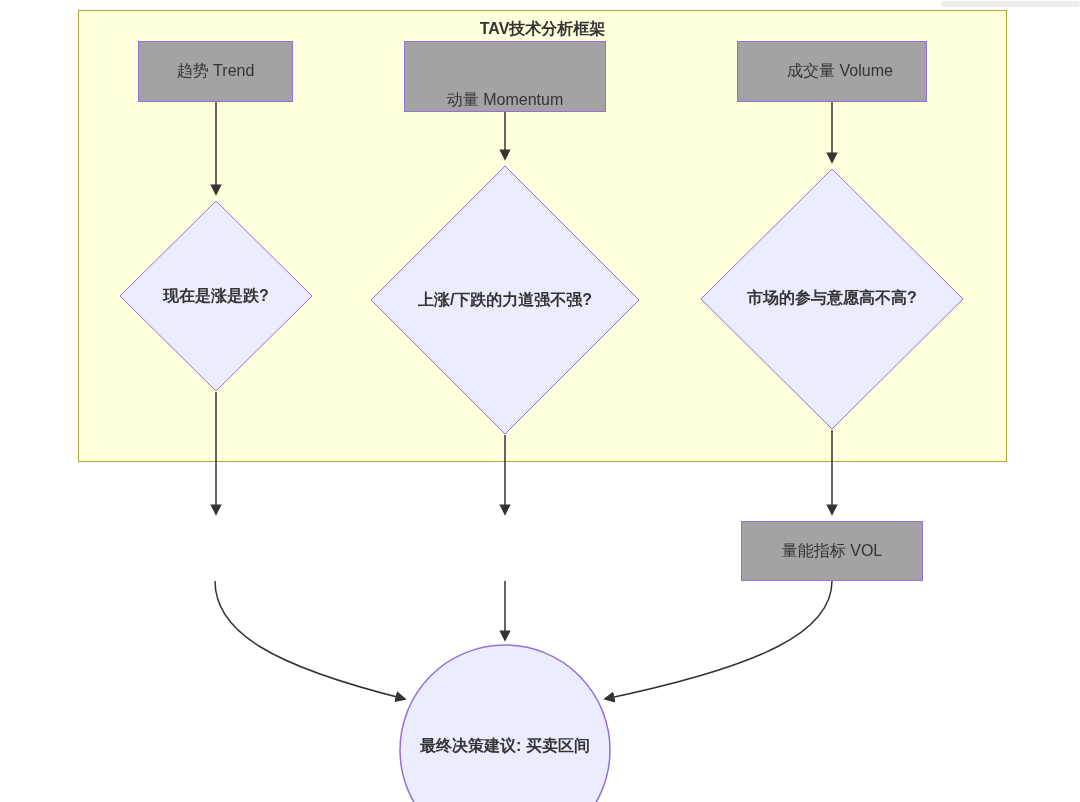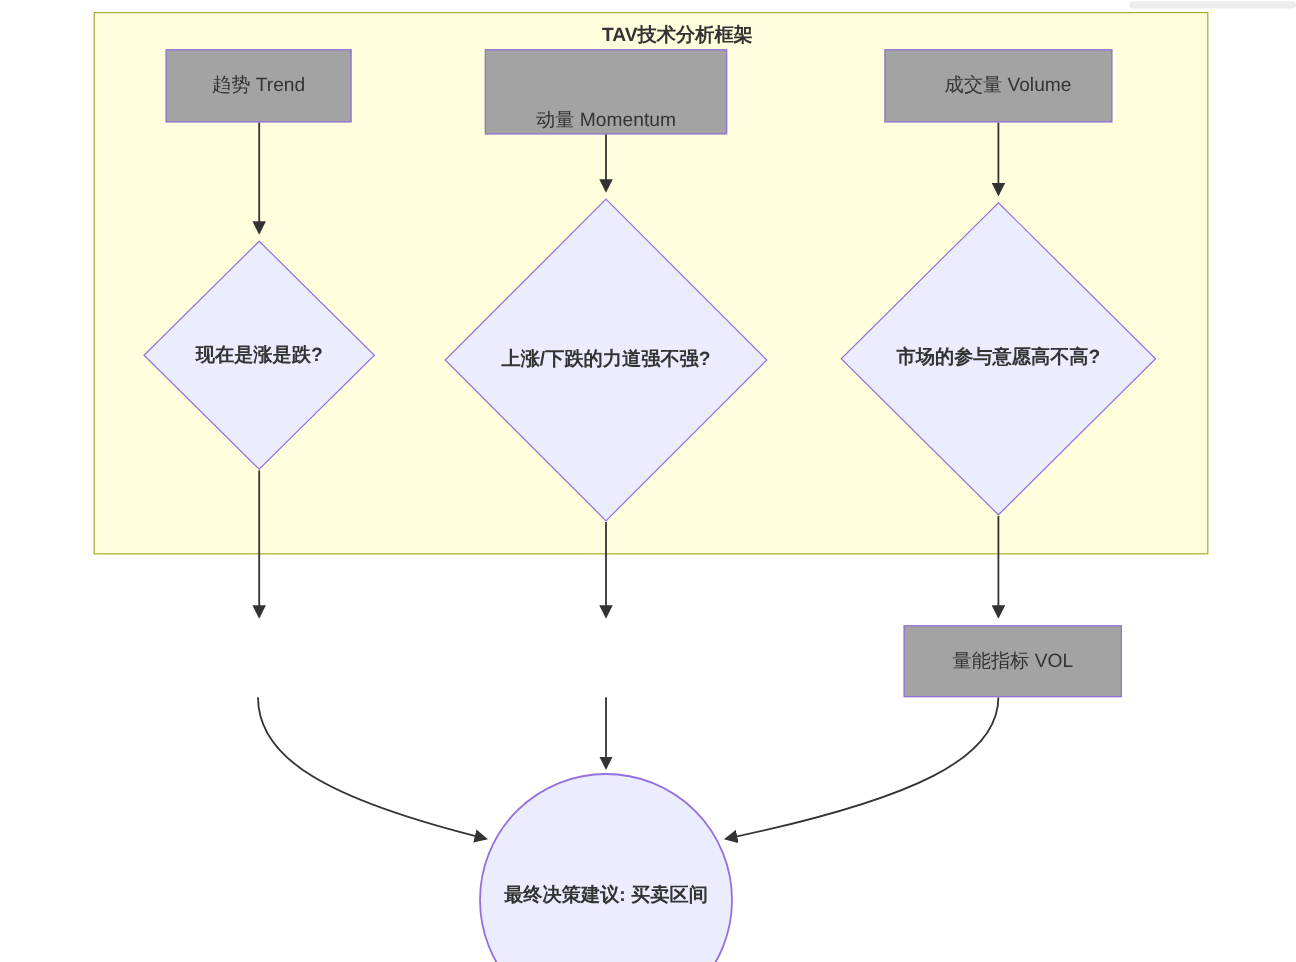--- a/index.html
+++ b/index.html
@@ -15,36 +15,36 @@
     position:absolute;left:941px;top:1px;width:139px;height:6px;
     background:#ececec;border-radius:4px;
   }
   .subgraph{
     position:absolute;left:78px;top:10px;width:929px;height:452px;
     background:#ffffde;border:1px solid #aaaa33;
     box-sizing:border-box;
   }
   .subgraph-title{
     position:absolute;left:0;top:8px;width:100%;
-    text-align:center;font-size:16px;font-weight:bold;color:#333333;margin-left:22px;
+    text-align:center;font-size:16px;font-weight:bold;color:#333333;
   }
   .edges{position:absolute;left:0;top:0;width:1080px;height:802px;}
   .node{
     position:absolute;
     background:#a3a3a3;border:1px solid #9370db;
     box-sizing:border-box;
     display:flex;align-items:center;justify-content:center;
     font-size:16px;color:#333333;
   }
   .node-trend{left:138px;top:41px;width:155px;height:61px;}
   .node-momentum{left:404px;top:41px;width:202px;height:71px;align-items:flex-end;}
   .node-volume{left:737px;top:41px;width:190px;height:61px;padding-left:16px;}
   .node-ma{left:129px;top:521px;width:172px;height:60px;}
   .node-rsi{left:391px;top:521px;width:228px;height:60px;}
-  .node-vol{left:741px;top:521px;width:182px;height:60px;margin-left:12px;}
+  .node-vol{left:741px;top:521px;width:182px;height:60px;}
   .shape-label{
     position:absolute;transform:translate(-50%,-50%);
     white-space:nowrap;font-size:16px;color:#333333;text-align:center;font-weight:bold;
   }
   .label-q1{left:216px;top:296px;}
   .label-q2{left:505px;top:300px;}
   .label-q3{left:832px;top:298px;}
   .label-result{left:505px;top:746px;}
 </style>
 </head>

